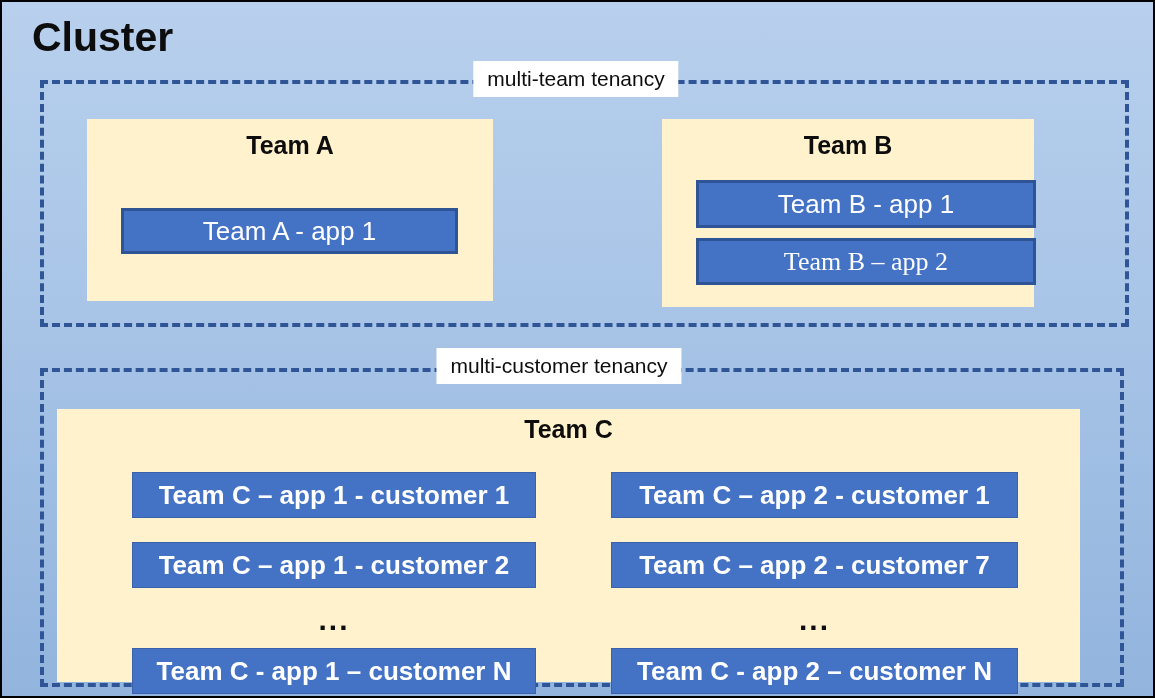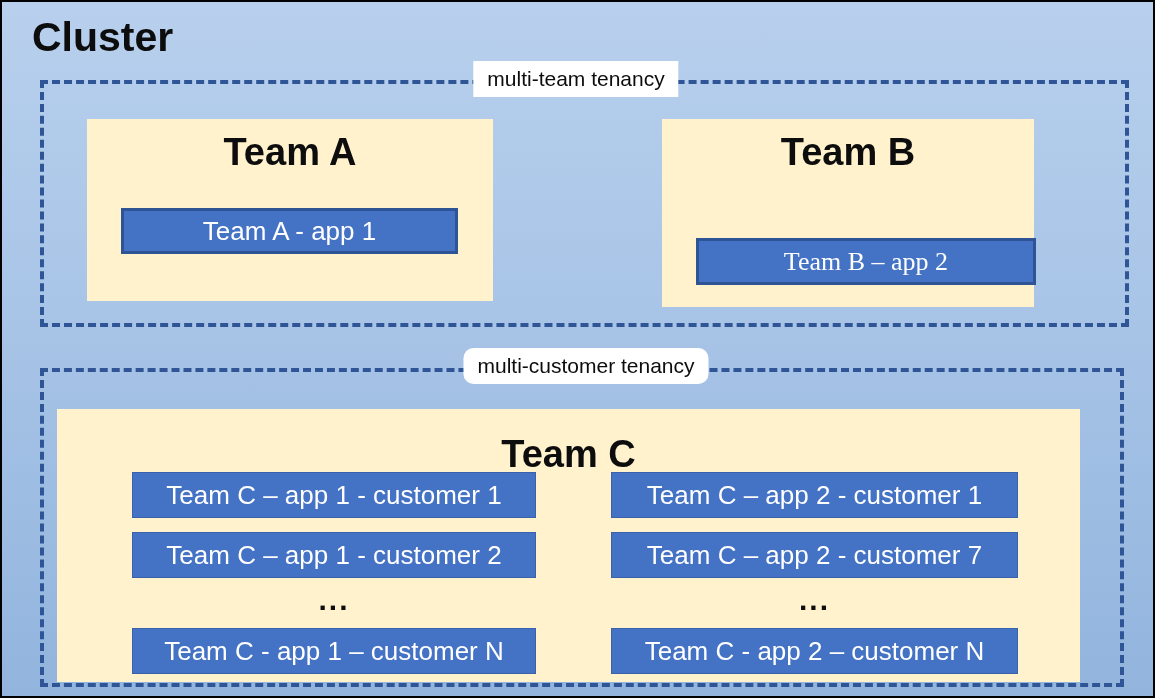--- a/index.html
+++ b/index.html
@@ -33,36 +33,36 @@
     transform: translateX(-50%);
     background: #ffffff;
     color: #0d0d0d;
     font-size: 21px;
     line-height: 24px;
     padding: 6px 14px;
     white-space: nowrap;
     z-index: 3;
   }
   .zone-label-multi-team { left: 574px; top: 59px; }
-  .zone-label-multi-customer { left: 584px; top: 346px; border-radius: 10px; }
+  .zone-label-multi-customer { left: 557px; top: 346px; }
   .team {
     position: absolute;
     background: #fff2cc;
     box-sizing: border-box;
   }
   .team-a { left: 85px;  top: 117px; width: 406px;  height: 182px; }
   .team-b { left: 660px; top: 117px; width: 372px;  height: 188px; }
   .team-c { left: 55px;  top: 407px; width: 1023px; height: 273px; }
   .team-title {
     position: absolute; left: 0; right: 0;
     text-align: center;
-    font-size: 38px; font-weight: bold; color: #0d0d0d;
+    font-size: 25px; font-weight: bold; color: #0d0d0d;
   }
   .team-a .team-title, .team-b .team-title { top: 12px; }
-  .team-c .team-title { top: 24px; }
+  .team-c .team-title { top: 6px; }
   .app {
     position: absolute;
     box-sizing: border-box;
     background: #4472c4;
     border: 3px solid #2f5496;
     color: #ffffff;
     font-size: 26px;
     display: flex; align-items: center; justify-content: center;
     white-space: nowrap;
   }
@@ -76,23 +76,24 @@
   .customer-col-1 { left: 75px;  width: 404px; }
   .customer-col-2 { left: 554px; width: 407px; }
   .app-row {
     position: relative;
     box-sizing: border-box;
     background: #4472c4;
     border: 1px solid #3a61a9;
     color: #ffffff;
     font-size: 26px;
     height: 46px;
-    margin-bottom: 14px;
+    margin-bottom: 24px;
     display: flex; align-items: center; justify-content: center;
     white-space: nowrap;
+    font-weight: bold;
   }
   .ellipsis {
     height: 26px;
     margin-bottom: 10px;
     text-align: center;
     font-size: 30px; font-weight: bold; color: #0d0d0d;
     line-height: 16px;
     letter-spacing: 2px;
   }
 </style>
@@ -106,20 +107,21 @@
   <div class="zone zone-multi-team"></div>
   <div class="zone-label zone-label-multi-team">multi-team tenancy</div>
 
   <div class="team team-a">
     <div class="team-title">Team A</div>
     <div class="app app-a1">Team A - app 1</div>
   </div>
 
   <div class="team team-b">
     <div class="team-title">Team B</div>
+    <div class="app app-b1">Team B - app 1</div>
     <div class="app app-b2">Team B – app 2</div>
   </div>
 
   <div class="zone zone-multi-customer"></div>
   <div class="zone-label zone-label-multi-customer">multi-customer tenancy</div>
 
   <div class="team team-c">
     <div class="team-title">Team C</div>
 
     <div class="customer-col customer-col-1">

